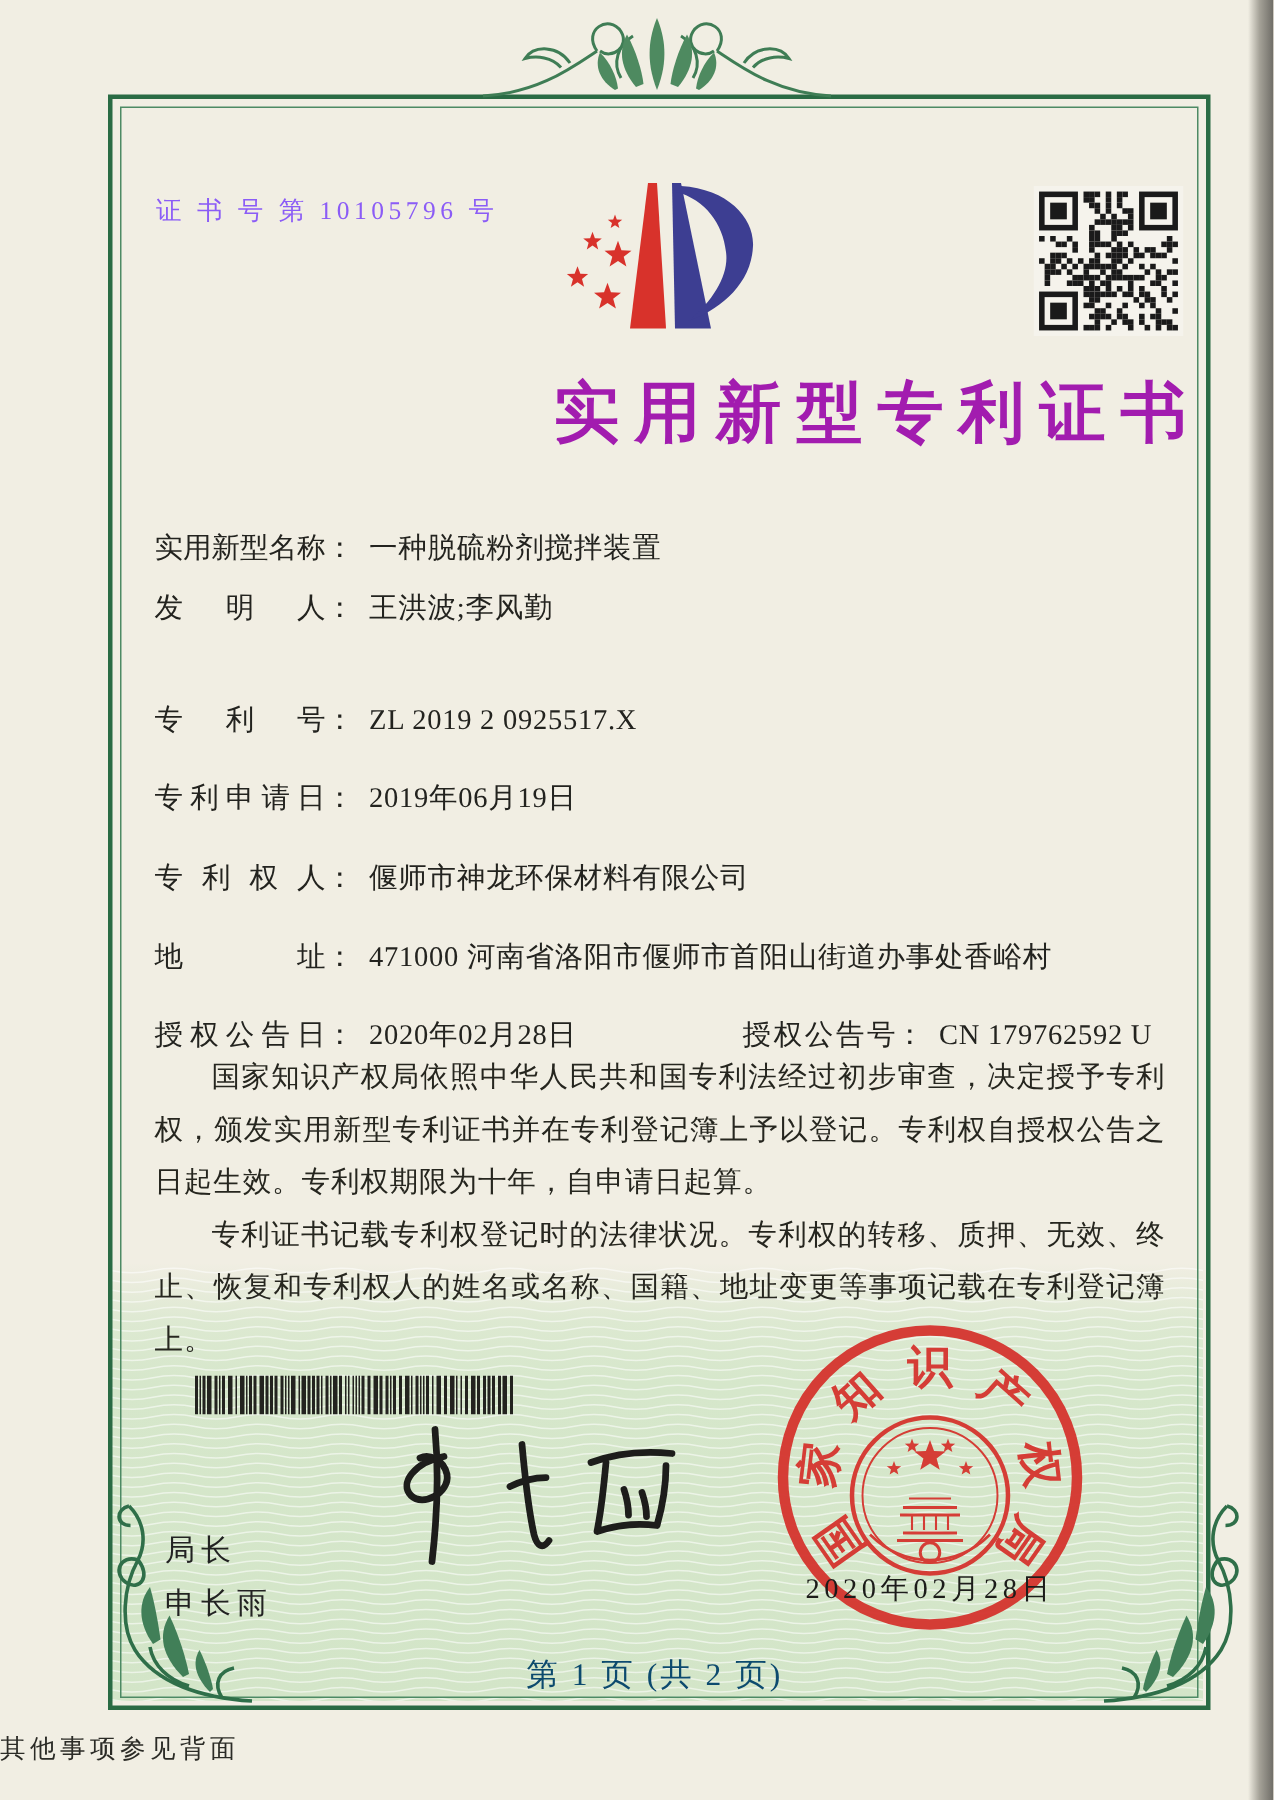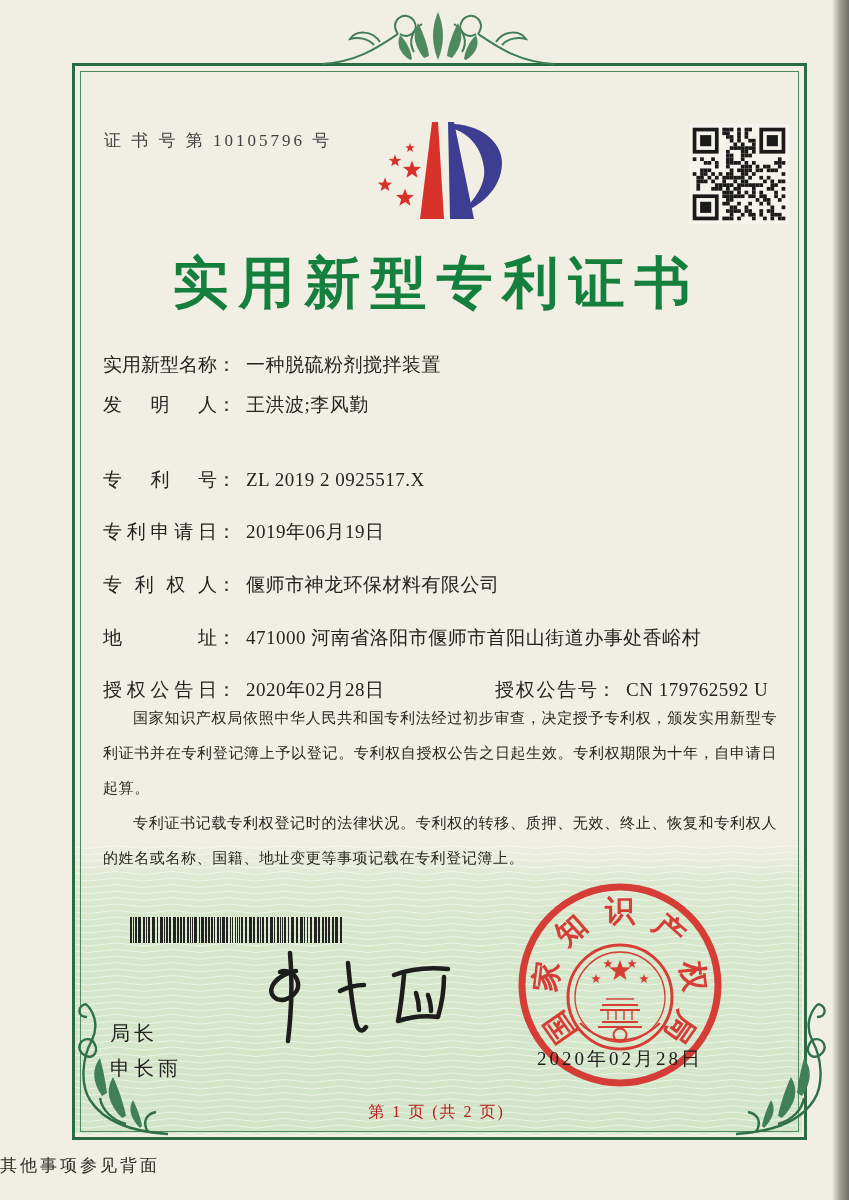--- a/index.html
+++ b/index.html
@@ -16,45 +16,45 @@
   .green-zone{position:absolute;left:74px;top:842px;width:728px;height:292px;
     background:linear-gradient(180deg, rgba(214,231,203,0) 0px, rgba(214,231,203,.75) 40px, #d6e7cb 80px, #d3e5c8 100%);}
   .green-zone svg{position:absolute;left:0;top:0;}
 
   
   .frame-outer{position:absolute;left:72px;top:63px;width:729px;height:1071px;
     border:3px solid #2a6b44;}
   .frame-inner{position:absolute;left:5px;top:5px;right:5px;bottom:5px;
     border:1px solid #4d8a64;}
 
-  .cert-no{position:absolute;left:104px;top:129px;font-size:17px;letter-spacing:3px;color:#404040;}
-
-  .title{position:absolute;left:72px;top:246px;width:729px;text-align:center;
-    font-size:56px;font-weight:700;letter-spacing:10px;color:#15803d;}
+  .cert-no{position:absolute;left:104px;top:129px;font-size:17px;letter-spacing:3px;color:#8b5cf6;}
+
+  .title{position:absolute;left:72px;top:246px;width:729px;text-align:right;
+    font-size:44px;font-weight:700;letter-spacing:10px;color:#a21caf;}
 
   .field-row{position:absolute;left:103px;width:700px;height:26px;font-size:19px;white-space:nowrap;}
   .flabel{display:inline-block;width:114px;text-align:justify;text-align-last:justify;
     text-justify:inter-character;vertical-align:top;}
   .fcolon{display:inline-block;margin-right:10px;}
   .fvalue{letter-spacing:.5px;}
   .pair2{position:absolute;left:352px;top:0;}
   .pair2 .flabel{width:102px;margin-left:40px;}
 
-  .paras{position:absolute;left:103px;top:701px;width:674px;font-size:15px;
+  .paras{position:absolute;left:103px;top:701px;width:674px;font-size:19px;
     line-height:35px;text-align:justify;letter-spacing:.6px;color:#26261f;}
   .paras p{margin:0;text-indent:2em;}
 
   .director{position:absolute;left:110px;font-size:20px;letter-spacing:4px;
     font-family:"Liberation Sans","DejaVu Sans",sans-serif;color:#222;margin-top:44px;}
 
   .seal-date{position:absolute;left:512px;top:1046px;width:216px;text-align:center;
     font-size:19px;letter-spacing:3px;color:#1c1c1a;}
 
   .page-footer{position:absolute;left:72px;top:1102px;width:729px;text-align:center;
-    font-size:16px;letter-spacing:2px;color:#b91c1c;}
+    font-size:21px;letter-spacing:2px;color:#0c4a6e;}
 
   .back-note{position:absolute;left:0;top:1154px;width:849px;text-align:left;
     font-size:17px;letter-spacing:3px;color:#2b2b26;}
 
   .sig-svg path{stroke:#1d1d1b;stroke-width:4.5px;fill:none;stroke-linecap:round;stroke-linejoin:round;}
 </style>
 </head>
 <body>
 
 <div class="page">

